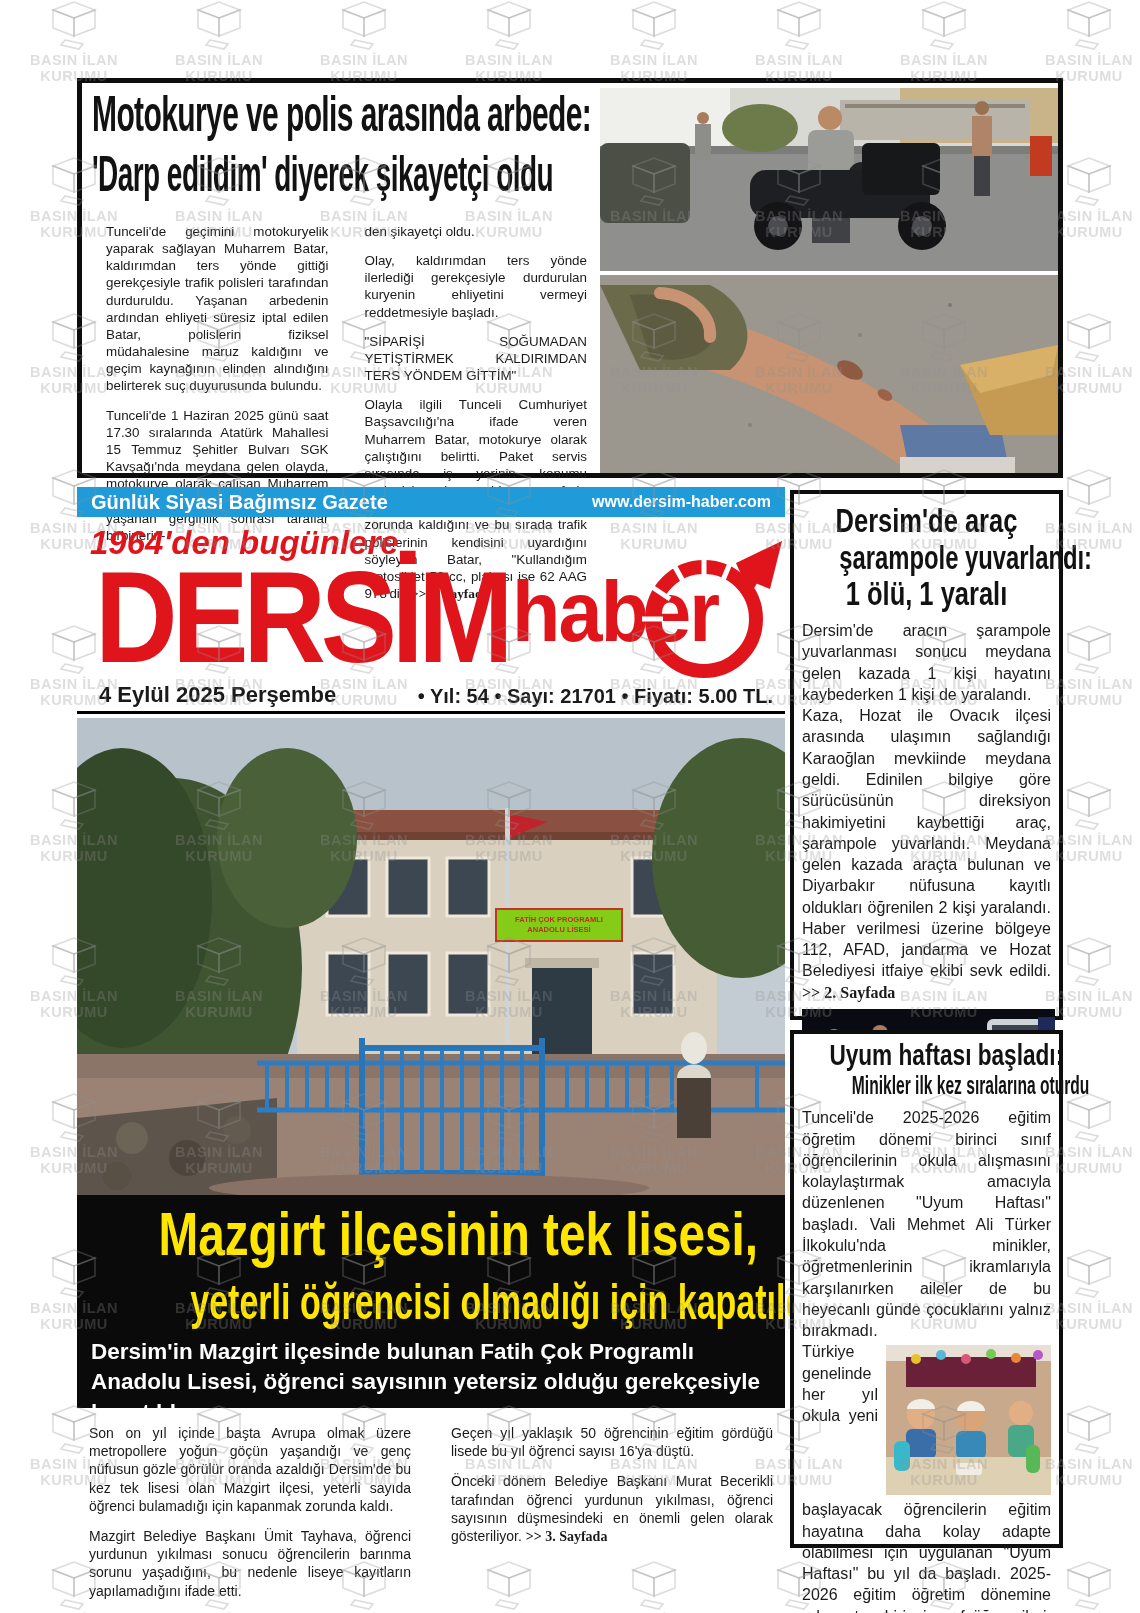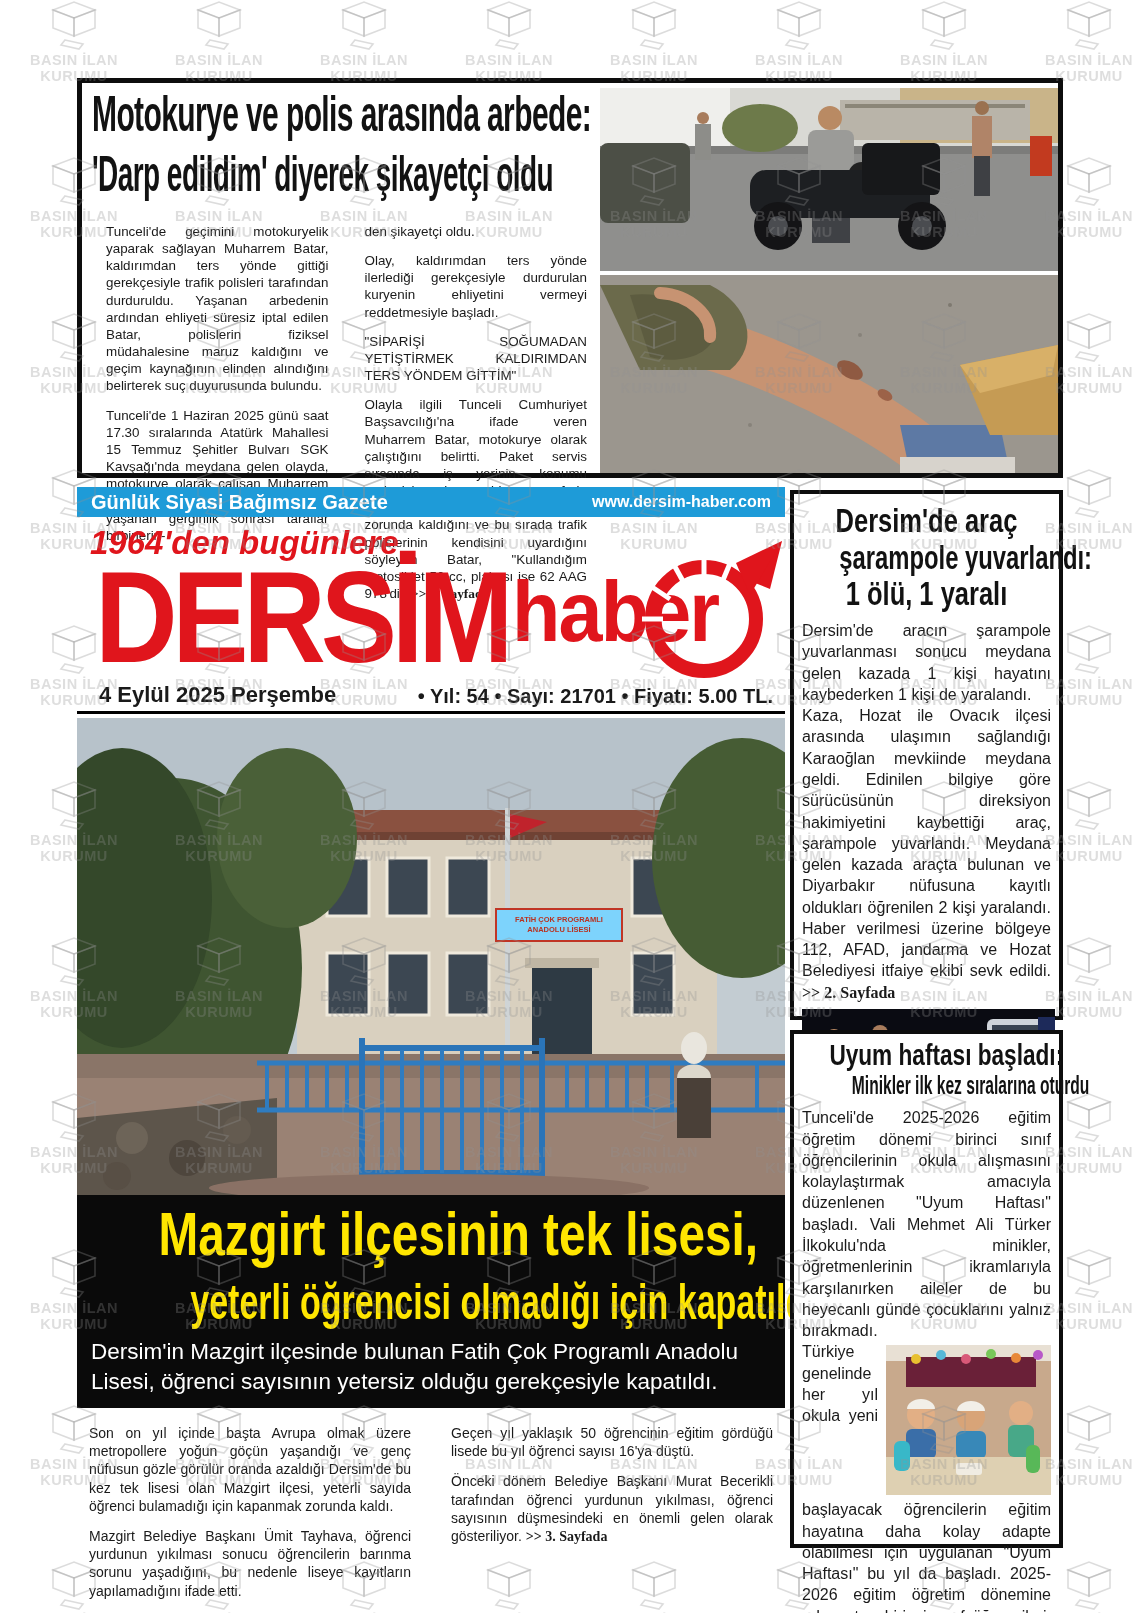--- a/index.html
+++ b/index.html
@@ -49,30 +49,30 @@
   .logo-ring { left:632px; top:533px; }
   .dateline { left:77px; top:684px; width:708px; height:30px; display:flex;
               justify-content:space-between; align-items:flex-end;
               border-bottom:3px solid #000; padding:0 12px 3px 22px; font-weight:bold; }
   .date-txt { font-size:22px; }
   .issue-txt { font-size:20px; }
 
   
   .main-photo { left:77px; top:718px; width:708px; height:477px; }
   .school-sign { position:absolute; left:418px; top:190px; width:128px;
-                 background:#7dd3fc; border:2px solid #c03525; color:#b83322;
+                 background:#84cc16; border:2px solid #c03525; color:#b83322;
                  font-size:7.5px; font-weight:bold; text-align:center; line-height:1.3;
                  padding:5px 2px; }
   .ms-band { left:77px; top:1195px; width:708px; height:213px; background:#0a0a0a;
              text-align:center; }
   .ms-h1, .ms-h2 { color:#ffe600; font-weight:bold; white-space:nowrap;
                    transform-origin:center; line-height:1.0; }
   .ms-h1 { font-size:62px; transform:scaleX(0.77); margin-top:8px; }
   .ms-h2 { font-size:50px; transform:scaleX(0.68); margin-top:12px; }
-  .ms-sub { color:#ffffff; font-weight:normal; font-size:22.5px; text-align:left;
+  .ms-sub { color:#ffffff; font-weight:bold; font-size:22.5px; text-align:left;
             padding:10px 14px 0 14px; line-height:1.35; }
   .ms-cols { left:77px; top:1412px; width:708px; display:flex; gap:16px; }
   .ms-col { width:346px; font-size:14px; line-height:1.3; text-align:justify; }
 
   
   .sb-frame1 { left:790px; top:490px; width:273px; height:530px;
                border:4px solid #0d0d0d; background:#fff; padding:4px 8px; }
   .sb-frame2 { left:790px; top:1030px; width:273px; height:518px;
                border:4px solid #0d0d0d; background:#fff; padding:4px 8px; }
   .sb-h { font-weight:bold; color:#121212; text-align:center; white-space:nowrap;

